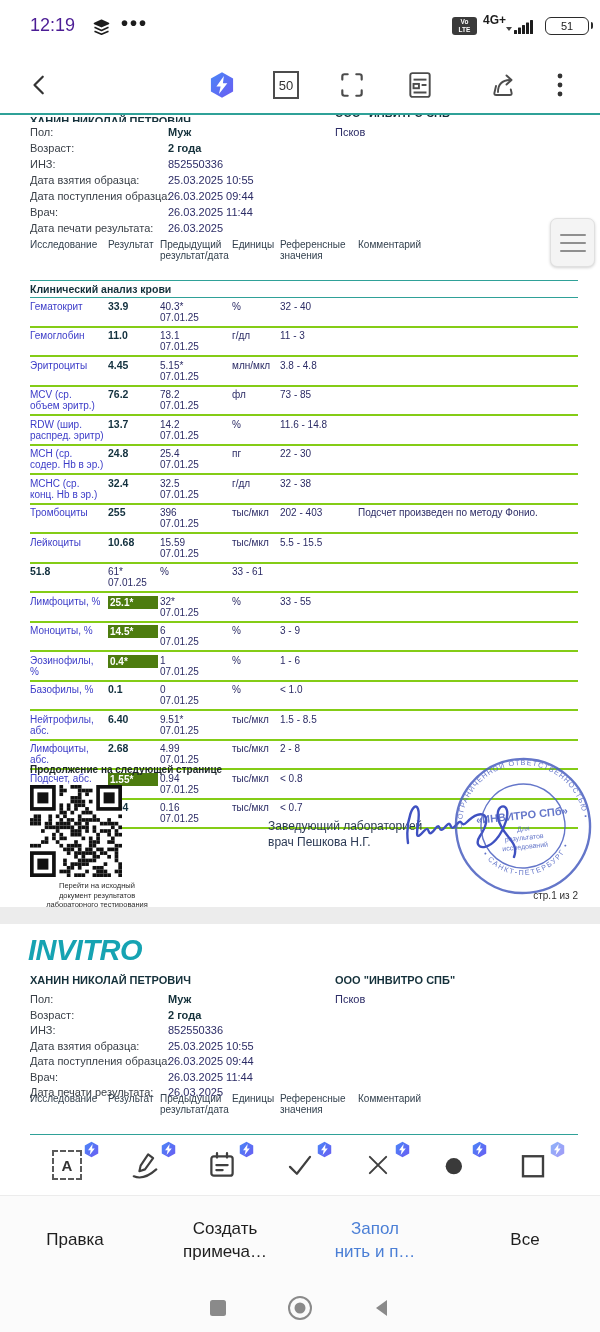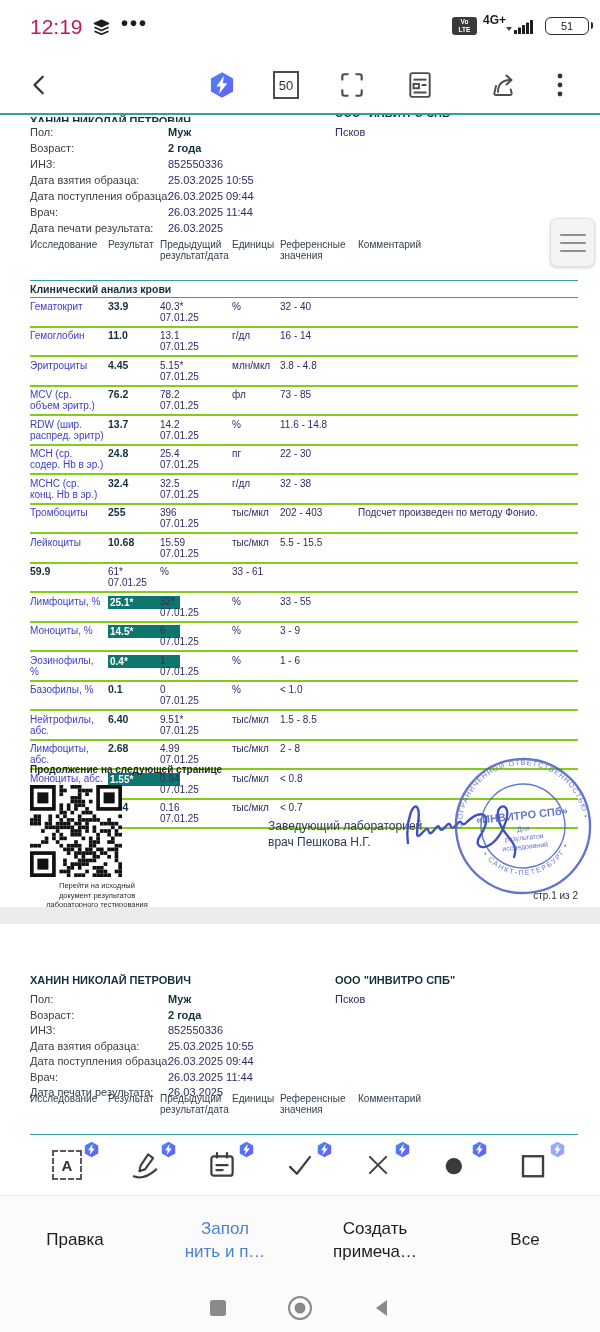--- a/index.html
+++ b/index.html
@@ -4,21 +4,21 @@
 <style>
   html,body{margin:0;padding:0;}
   body{
     width:600px;height:1332px;position:relative;background:#fff;
     font-family:"Liberation Sans",sans-serif;overflow:hidden;color:#222;
     -webkit-font-smoothing:antialiased;
   }
   [data-interactable]{box-sizing:border-box;}
   
   .statusbar{position:absolute;top:0;left:0;right:0;height:55px;display:flex;align-items:center;}
-  .sb-time{position:absolute;left:30px;top:15px;font-size:21px;font-weight:500;color:#be185d;}
+  .sb-time{position:absolute;left:30px;top:15px;font-size:18px;font-weight:500;color:#4c1d95;}
   .sb-layers{position:absolute;left:92px;top:19px;}
   .sb-dots{position:absolute;left:121px;top:12px;font-size:20px;letter-spacing:2px;color:#1c1c1c;font-weight:700;}
   .sb-volte{position:absolute;left:452px;top:17px;width:25px;height:18px;background:#3a3a3a;border-radius:3px;
     color:#fff;font-size:6.5px;font-weight:700;text-align:center;line-height:8px;padding-top:1px;}
   .sb-net{position:absolute;left:483px;top:13px;font-size:12px;font-weight:700;color:#1c1c1c;}
   .sb-bars{position:absolute;left:505px;top:18px;}
   .sb-batt{position:absolute;left:545px;top:17px;width:44px;height:18px;border:1.6px solid #2b2b2b;border-radius:6px;
     font-size:11px;color:#1c1c1c;text-align:center;line-height:16px;}
   .sb-batt:after{content:"";position:absolute;right:-5px;top:4px;width:2.5px;height:7px;background:#2b2b2b;border-radius:0 2px 2px 0;}
   
@@ -47,21 +47,21 @@
   .p2table{top:169px;}
   .thead{display:grid;grid-template-columns:78px 52px 72px 48px 78px 1fr;color:#33414e;font-size:10px;line-height:11px;
     padding-bottom:19px;border-bottom:1px solid #2fa198;white-space:pre-line;}
   .sectionrow{font-weight:700;color:#14303a;font-size:10.5px;padding:2px 0;border-bottom:1px solid #2fa198;}
   .trow{display:grid;grid-template-columns:78px 52px 72px 48px 78px 1fr;font-size:10px;line-height:11px;
     padding:2.5px 0 3px;border-bottom:2px solid #84cc16;}
   .c{padding-right:4px;}
   .cname{color:#3c3cc8;}
   .cres{font-weight:700;color:#12303e;font-size:10.5px;}
   .cprev,.cunit,.cref,.ccom{color:#2c2c66;}
-  .redchip{display:inline-block;background:#0f766e;color:#fff;font-weight:700;width:72px;padding:1px 2px;font-size:10px;}
+  .redchip{display:inline-block;background:#4d7c0f;color:#fff;font-weight:700;width:50px;padding:1px 2px;font-size:10px;}
   
   .continuation{position:absolute;left:30px;top:651px;font-weight:700;font-size:10px;color:#1e262c;}
   .qr{position:absolute;left:30px;top:672px;}
   .qrcap{position:absolute;left:12px;top:768px;width:170px;text-align:center;font-size:7.5px;line-height:9.5px;color:#2b2b2b;white-space:pre-line;}
   .doctor{position:absolute;left:268px;top:705px;font-size:12px;line-height:16px;color:#2c3a55;white-space:pre-line;}
   .stampwrap{position:absolute;left:452px;top:642px;width:142px;height:142px;opacity:.85;transform:rotate(-6deg);}
   .sigwrap{position:absolute;left:398px;top:668px;width:132px;height:92px;}
   .pagenum{position:absolute;left:478px;top:777px;width:100px;text-align:right;font-size:10px;color:#333;}
   
   .logo{position:absolute;left:28px;top:10px;font-size:29px;font-weight:800;font-style:italic;color:#16a3b2;letter-spacing:-.5px;}
@@ -225,21 +225,21 @@
           <div class="c ccom" data-interactable="false"></div>
         </div>
         <div class="trow" data-interactable="false">
           <div class="c cname" data-interactable="false">Гемоглобин</div>
           <div class="c cres" data-interactable="false">11.0</div>
           <div class="c cprev" data-interactable="false">
             <div data-interactable="false">13.1</div>
             <div data-interactable="false">07.01.25</div>
           </div>
           <div class="c cunit" data-interactable="false">г/дл</div>
-          <div class="c cref" data-interactable="false">16 - 14</div>
+          <div class="c cref" data-interactable="false">11 - 3</div>
           <div class="c ccom" data-interactable="false"></div>
         </div>
         <div class="trow" data-interactable="false">
           <div class="c cname" data-interactable="false">Эритроциты</div>
           <div class="c cres" data-interactable="false">4.45</div>
           <div class="c cprev" data-interactable="false">
             <div data-interactable="false">5.15*</div>
             <div data-interactable="false">07.01.25</div>
           </div>
           <div class="c cunit" data-interactable="false">млн/мкл</div>
@@ -306,21 +306,21 @@
           <div class="c cres" data-interactable="false">10.68</div>
           <div class="c cprev" data-interactable="false">
             <div data-interactable="false">15.59</div>
             <div data-interactable="false">07.01.25</div>
           </div>
           <div class="c cunit" data-interactable="false">тыс/мкл</div>
           <div class="c cref" data-interactable="false">5.5 - 15.5</div>
           <div class="c ccom" data-interactable="false"></div>
         </div>
         <div class="trow" data-interactable="false">
-          <div class="c cres" data-interactable="false">59.9</div>
+          <div class="c cres" data-interactable="false">51.8</div>
           <div class="c cprev" data-interactable="false">
             <div data-interactable="false">61*</div>
             <div data-interactable="false">07.01.25</div>
           </div>
           <div class="c cunit" data-interactable="false">%</div>
           <div class="c cref" data-interactable="false">33 - 61</div>
         </div>
         <div class="trow" data-interactable="false">
           <div class="c cname" data-interactable="false">Лимфоциты, %</div>
           <div class="c cres" data-interactable="false"><span class="redchip" data-interactable="false">25.1*</span></div>
@@ -381,21 +381,21 @@
           <div class="c cres" data-interactable="false">2.68</div>
           <div class="c cprev" data-interactable="false">
             <div data-interactable="false">4.99</div>
             <div data-interactable="false">07.01.25</div>
           </div>
           <div class="c cunit" data-interactable="false">тыс/мкл</div>
           <div class="c cref" data-interactable="false">2 - 8</div>
           <div class="c ccom" data-interactable="false"></div>
         </div>
         <div class="trow" data-interactable="false">
-          <div class="c cname" data-interactable="false">Моноциты, абс.</div>
+          <div class="c cname" data-interactable="false">Подсчет, абс.</div>
           <div class="c cres" data-interactable="false"><span class="redchip" data-interactable="false">1.55*</span></div>
           <div class="c cprev" data-interactable="false">
             <div data-interactable="false">0.94</div>
             <div data-interactable="false">07.01.25</div>
           </div>
           <div class="c cunit" data-interactable="false">тыс/мкл</div>
           <div class="c cref" data-interactable="false">&lt; 0.8</div>
           <div class="c ccom" data-interactable="false"></div>
         </div>
         <div class="trow" data-interactable="false">
@@ -667,20 +667,21 @@
       <text x="71" y="94" text-anchor="middle" font-size="7" fill="#4a5fc0">исследований</text>
     </svg>
   </div>
 
   <div class="pagenum" data-interactable="false">стр.1 из 2</div>
 </div>
 
 <div class="pagegap" data-interactable="false"></div>
 
 <div class="page page2" data-interactable="false">
+  <div class="logo" data-interactable="false">INVITRO</div>
   <div class="p2name" data-interactable="false">ХАНИН НИКОЛАЙ ПЕТРОВИЧ</div>
   <div class="p2org" data-interactable="false">ООО "ИНВИТРО СПБ"</div>
   <div class="info p2info" id="p2info" data-interactable="false">
       <div class="irow irow2" data-interactable="false"><span class="ilab" data-interactable="false">Пол:</span><span class="ival b" data-interactable="false">Муж</span><span class="iright" data-interactable="false">Псков</span></div>
       <div class="irow irow2" data-interactable="false"><span class="ilab" data-interactable="false">Возраст:</span><span class="ival b" data-interactable="false">2 года</span></div>
       <div class="irow irow2" data-interactable="false"><span class="ilab" data-interactable="false">ИНЗ:</span><span class="ival" data-interactable="false">852550336</span></div>
       <div class="irow irow2" data-interactable="false"><span class="ilab" data-interactable="false">Дата взятия образца:</span><span class="ival" data-interactable="false">25.03.2025 10:55</span></div>
       <div class="irow irow2" data-interactable="false"><span class="ilab" data-interactable="false">Дата поступления образца:</span><span class="ival" data-interactable="false">26.03.2025 09:44</span></div>
       <div class="irow irow2" data-interactable="false"><span class="ilab" data-interactable="false">Врач:</span><span class="ival" data-interactable="false">26.03.2025 11:44</span></div>
       <div class="irow irow2" data-interactable="false"><span class="ilab" data-interactable="false">Дата печати результата:</span><span class="ival" data-interactable="false">26.03.2025</span></div>
@@ -769,24 +770,24 @@
       <rect x="4" y="5" width="16" height="16" fill="none" stroke="#3f3f3f" stroke-width="1.9"></rect>
     </svg>
     <svg class="badge dim" data-interactable="false" viewBox="0 0 24 24">
         <use href="#boltbadge"></use>
       </svg>
   </div>
 </div>
 
 <div class="tabbar" id="tabbar" data-interactable="false">
     <div class="tab" data-interactable="true">Правка</div>
+    <div class="tab" data-interactable="true">Создать
+примеча…</div>
     <div class="tab active" data-interactable="true">Запол
 нить и п…</div>
-    <div class="tab" data-interactable="true">Создать
-примеча…</div>
     <div class="tab" data-interactable="true">Все</div>
   </div>
 
 <div class="navbar" data-interactable="false">
   <div class="navbtn" data-interactable="true">
     <svg width="18" height="18" viewBox="0 0 18 18">
         <rect x="1" y="1" width="16" height="16" rx="2.5" fill="#8a8a8a"></rect>
       </svg>
   </div>
   <div class="navbtn" data-interactable="true">

